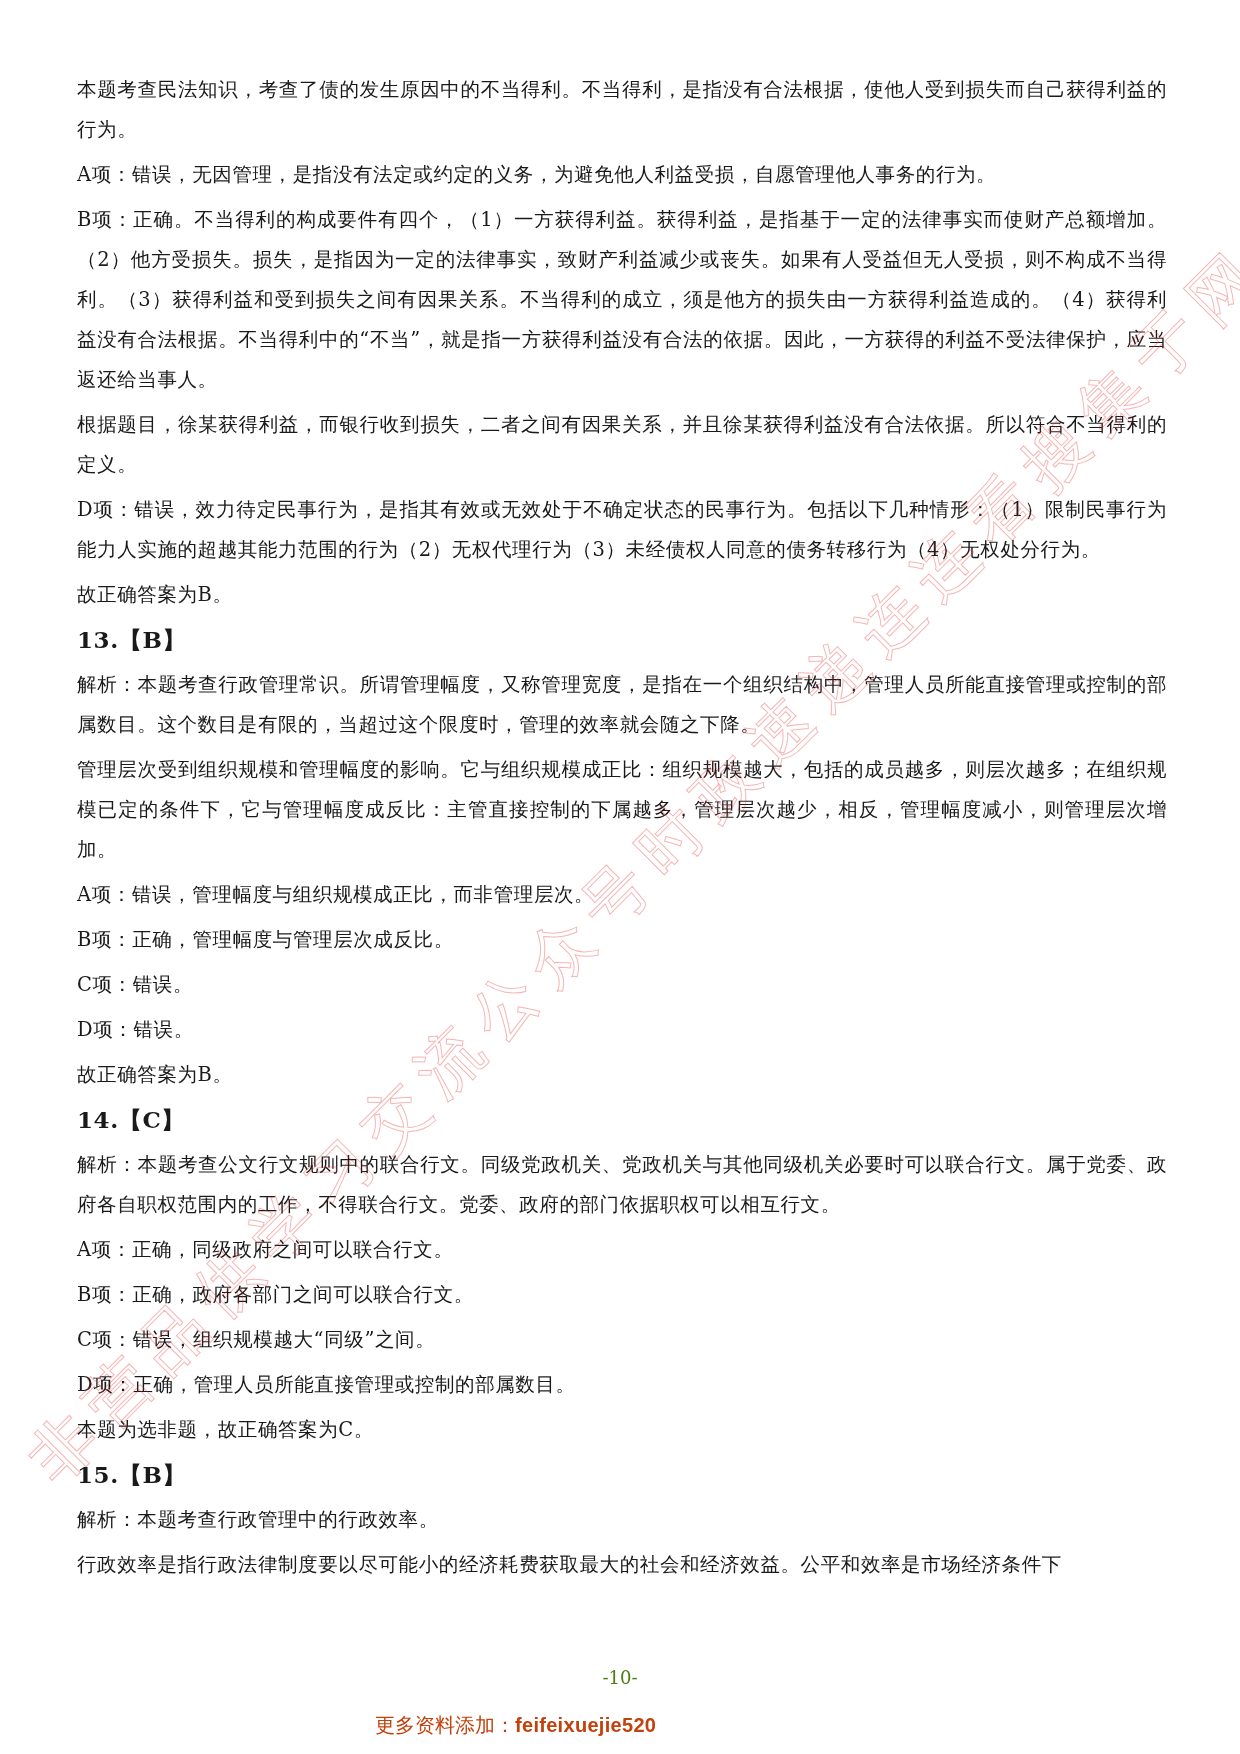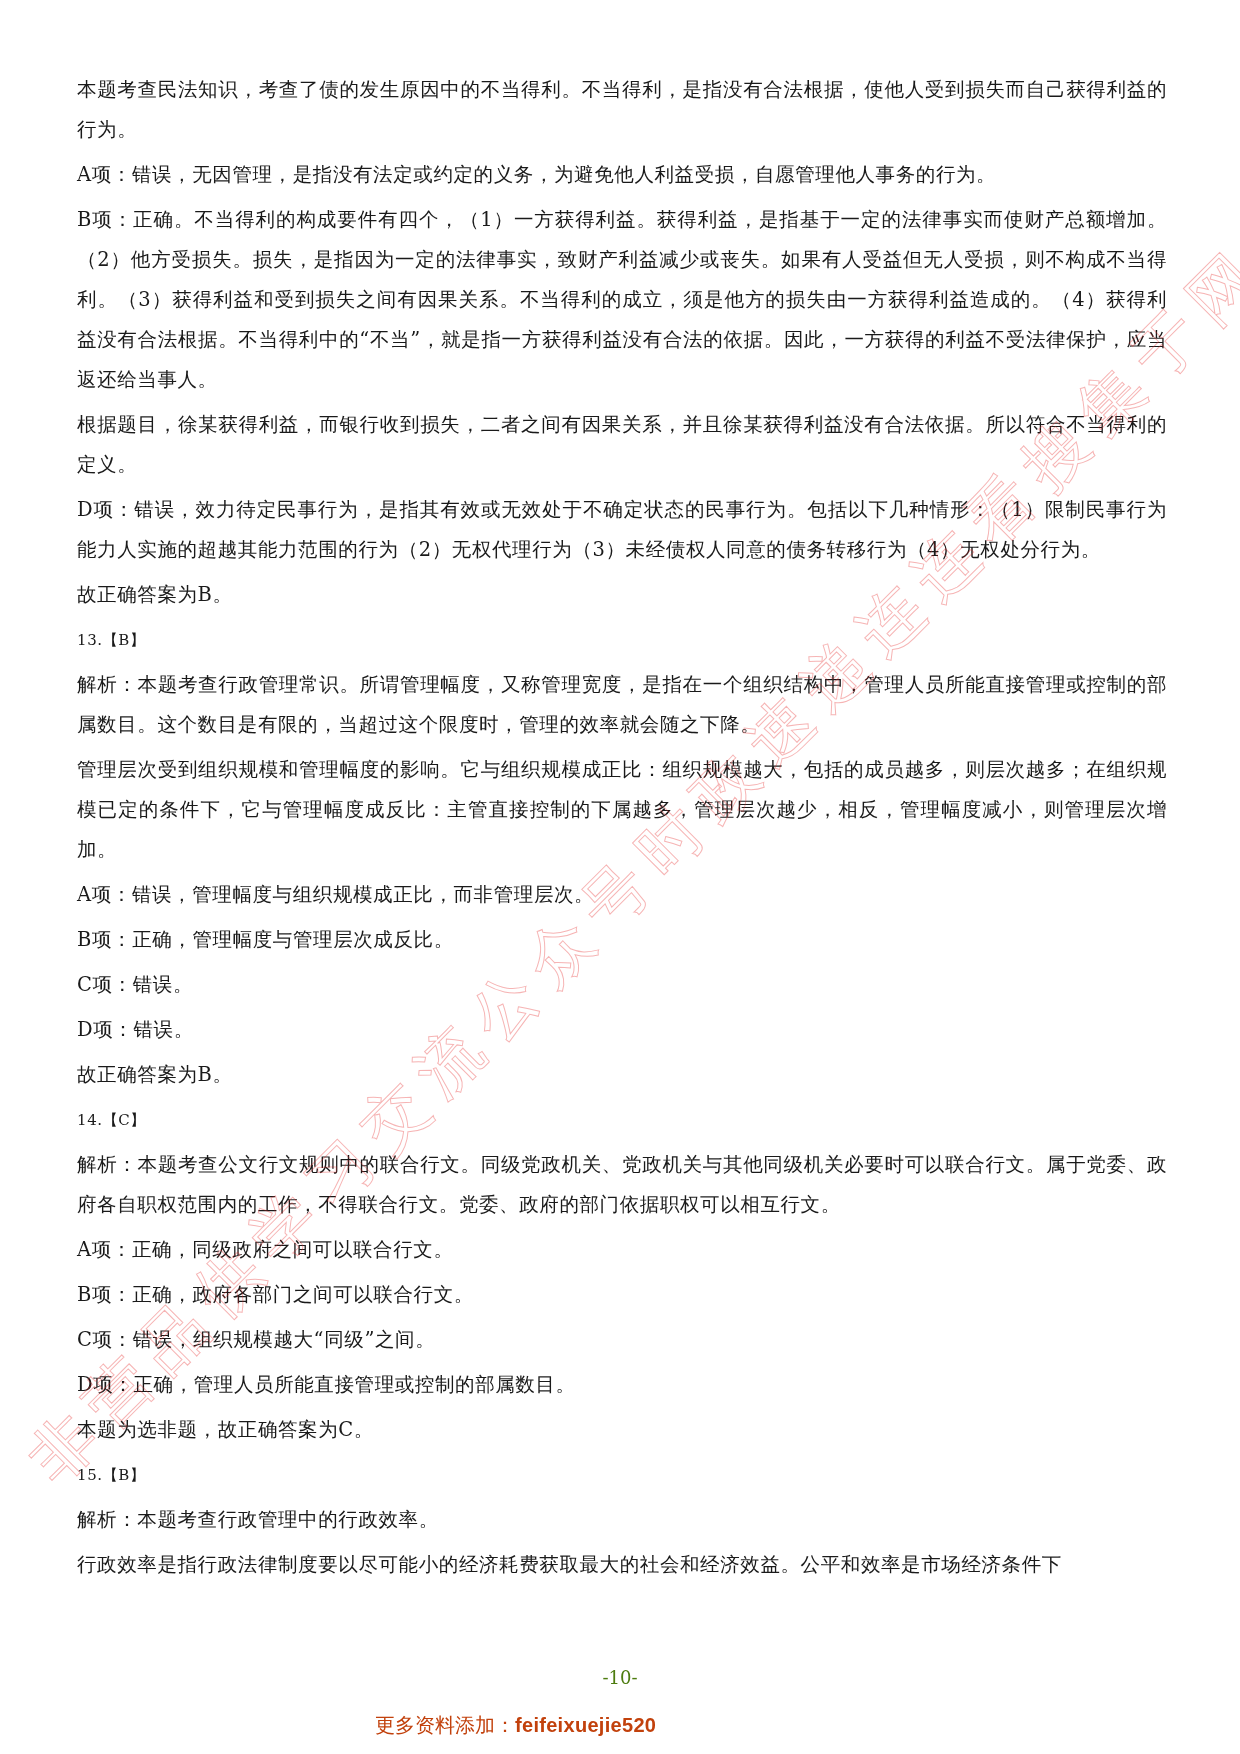--- a/index.html
+++ b/index.html
@@ -4,21 +4,21 @@
 <style>
   html, body { margin: 0; padding: 0; background: #ffffff; }
   body {
     width: 1240px; height: 1754px; position: relative; overflow: hidden;
     font-family: "DejaVu Serif", "Liberation Serif", serif;
     color: #1a1a1a;
   }
   .page { position: absolute; left: 0; top: 0; width: 1176px; height: 1754px; }
   .content { position: absolute; left: 77px; top: 70px; width: 1090px; }
   .para { font-size: 19.5px; line-height: 40px; margin: 0 0 5px 0; letter-spacing: 0.6px; text-align: justify; }
-  .heading { font-size: 15px; line-height: 40px; margin: 2px 0 5px 0; letter-spacing: 0.6px; }
+  .heading { font-size: 23px; line-height: 40px; margin: 2px 0 5px 0; letter-spacing: 0.6px; font-weight: bold; }
   .page-number {
     position: absolute; left: 0; width: 1240px; top: 1667px; text-align: center;
     font-size: 18px; color: #4d7c0f;
   }
   .footer-note {
     position: absolute; left: 375px; top: 1712px; font-size: 20px; color: #c2410c;
   }
   .footer-note .footer-id { font-family: "Liberation Sans", "DejaVu Sans", sans-serif; font-weight: bold; letter-spacing: 0.3px; }
   .watermark {
     position: absolute; left: 10px; top: 1440px; width: 1600px;

